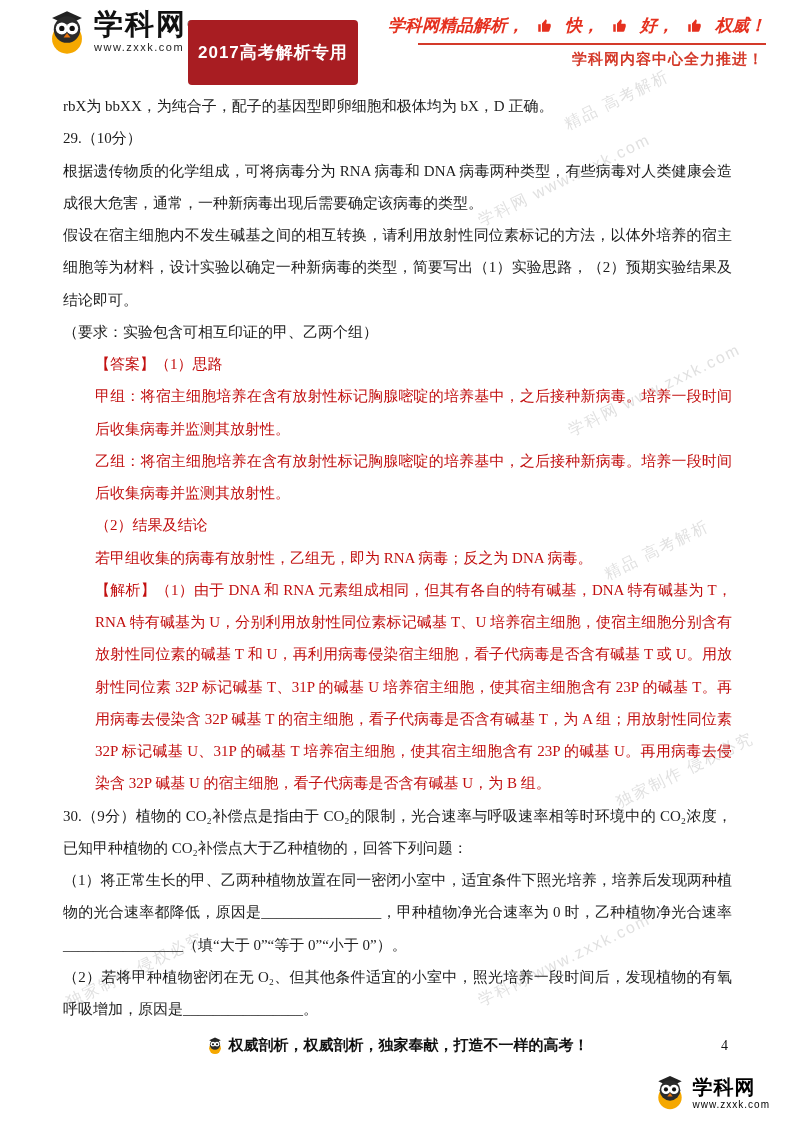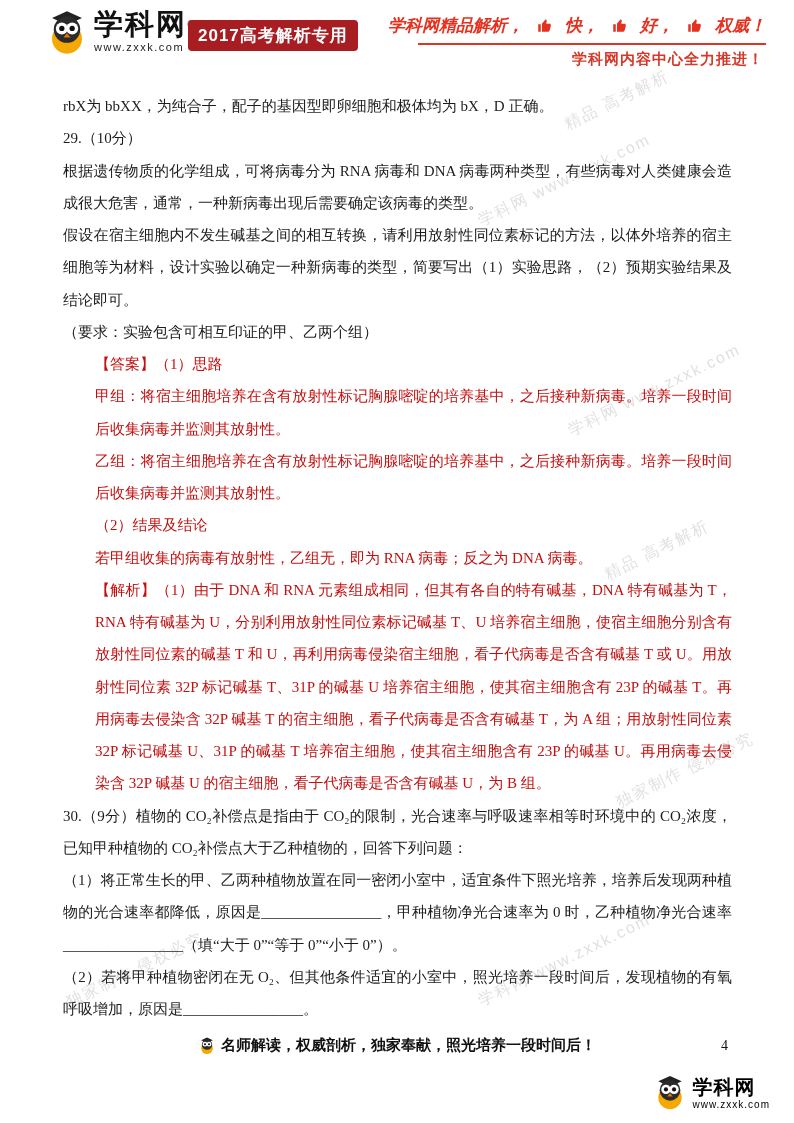--- a/index.html
+++ b/index.html
@@ -15,21 +15,21 @@
   }
   
   .header-left{position:absolute;top:10px;left:44px;display:flex;align-items:flex-start;}
   .owl{width:46px;height:46px;flex:0 0 auto;}
   .site-text{margin-left:4px;line-height:1;}
   .site-name{font-size:29px;font-weight:bold;color:#111;font-family:"Liberation Sans","DejaVu Sans",sans-serif;letter-spacing:2px;}
   .reg{font-size:10px;vertical-align:super;color:#333;}
   .site-url{font-size:11px;color:#222;letter-spacing:1.5px;margin-top:3px;font-family:"Liberation Sans",sans-serif;}
   .banner{
     position:absolute;top:20px;left:188px;background:#a81d22;color:#fff;
-    font-weight:bold;font-size:17px;padding:4px 10px;border-radius:4px;
+    font-weight:bold;font-size:17px;padding:21px 10px;border-radius:4px;
     font-family:"Liberation Sans","DejaVu Sans",sans-serif;letter-spacing:1px;
   }
   .slogan1{
     position:absolute;top:14px;right:28px;color:#e5311f;font-weight:bold;font-size:17px;
     font-style:italic;font-family:"Liberation Sans","DejaVu Sans",sans-serif;
     display:flex;align-items:center;gap:12px;white-space:nowrap;
   }
   .thumb{display:inline-flex;align-items:flex-end;margin:0 1px;}
   .red-line{position:absolute;top:43px;left:418px;right:28px;height:2px;background:#d43a2a;}
   .slogan2{
@@ -133,21 +133,21 @@
     <span class="footer-inner">
       <svg class="owl-small" viewBox="0 0 40 40">
         <polygon points="20,1 33,7 20,13 7,7" fill="#222"></polygon>
         <circle cx="20" cy="25" r="13" fill="#f5a800"></circle>
         <circle cx="20" cy="17" r="11.5" fill="#2b2b2b"></circle>
         <circle cx="15.5" cy="16" r="5.2" fill="#ffffff"></circle>
         <circle cx="24.5" cy="16" r="5.2" fill="#ffffff"></circle>
         <circle cx="15.5" cy="16" r="2.3" fill="#111"></circle>
         <circle cx="24.5" cy="16" r="2.3" fill="#111"></circle>
       </svg>
-      <span>名师解读，权威剖析，独家奉献，照光培养一段时间后！</span>
+      <span>权威剖析，权威剖析，独家奉献，打造不一样的高考！</span>
     </span>
     <span class="page-num">4</span>
   </div>
 
   <div class="corner-logo">
     <svg class="owl" viewBox="0 0 40 40">
       <polygon points="20,1 33,7 20,13 7,7" fill="#222"></polygon>
       <circle cx="20" cy="25" r="13" fill="#f5a800"></circle>
       <circle cx="20" cy="17" r="11.5" fill="#2b2b2b"></circle>
       <circle cx="15.5" cy="16" r="5.2" fill="#ffffff"></circle>

